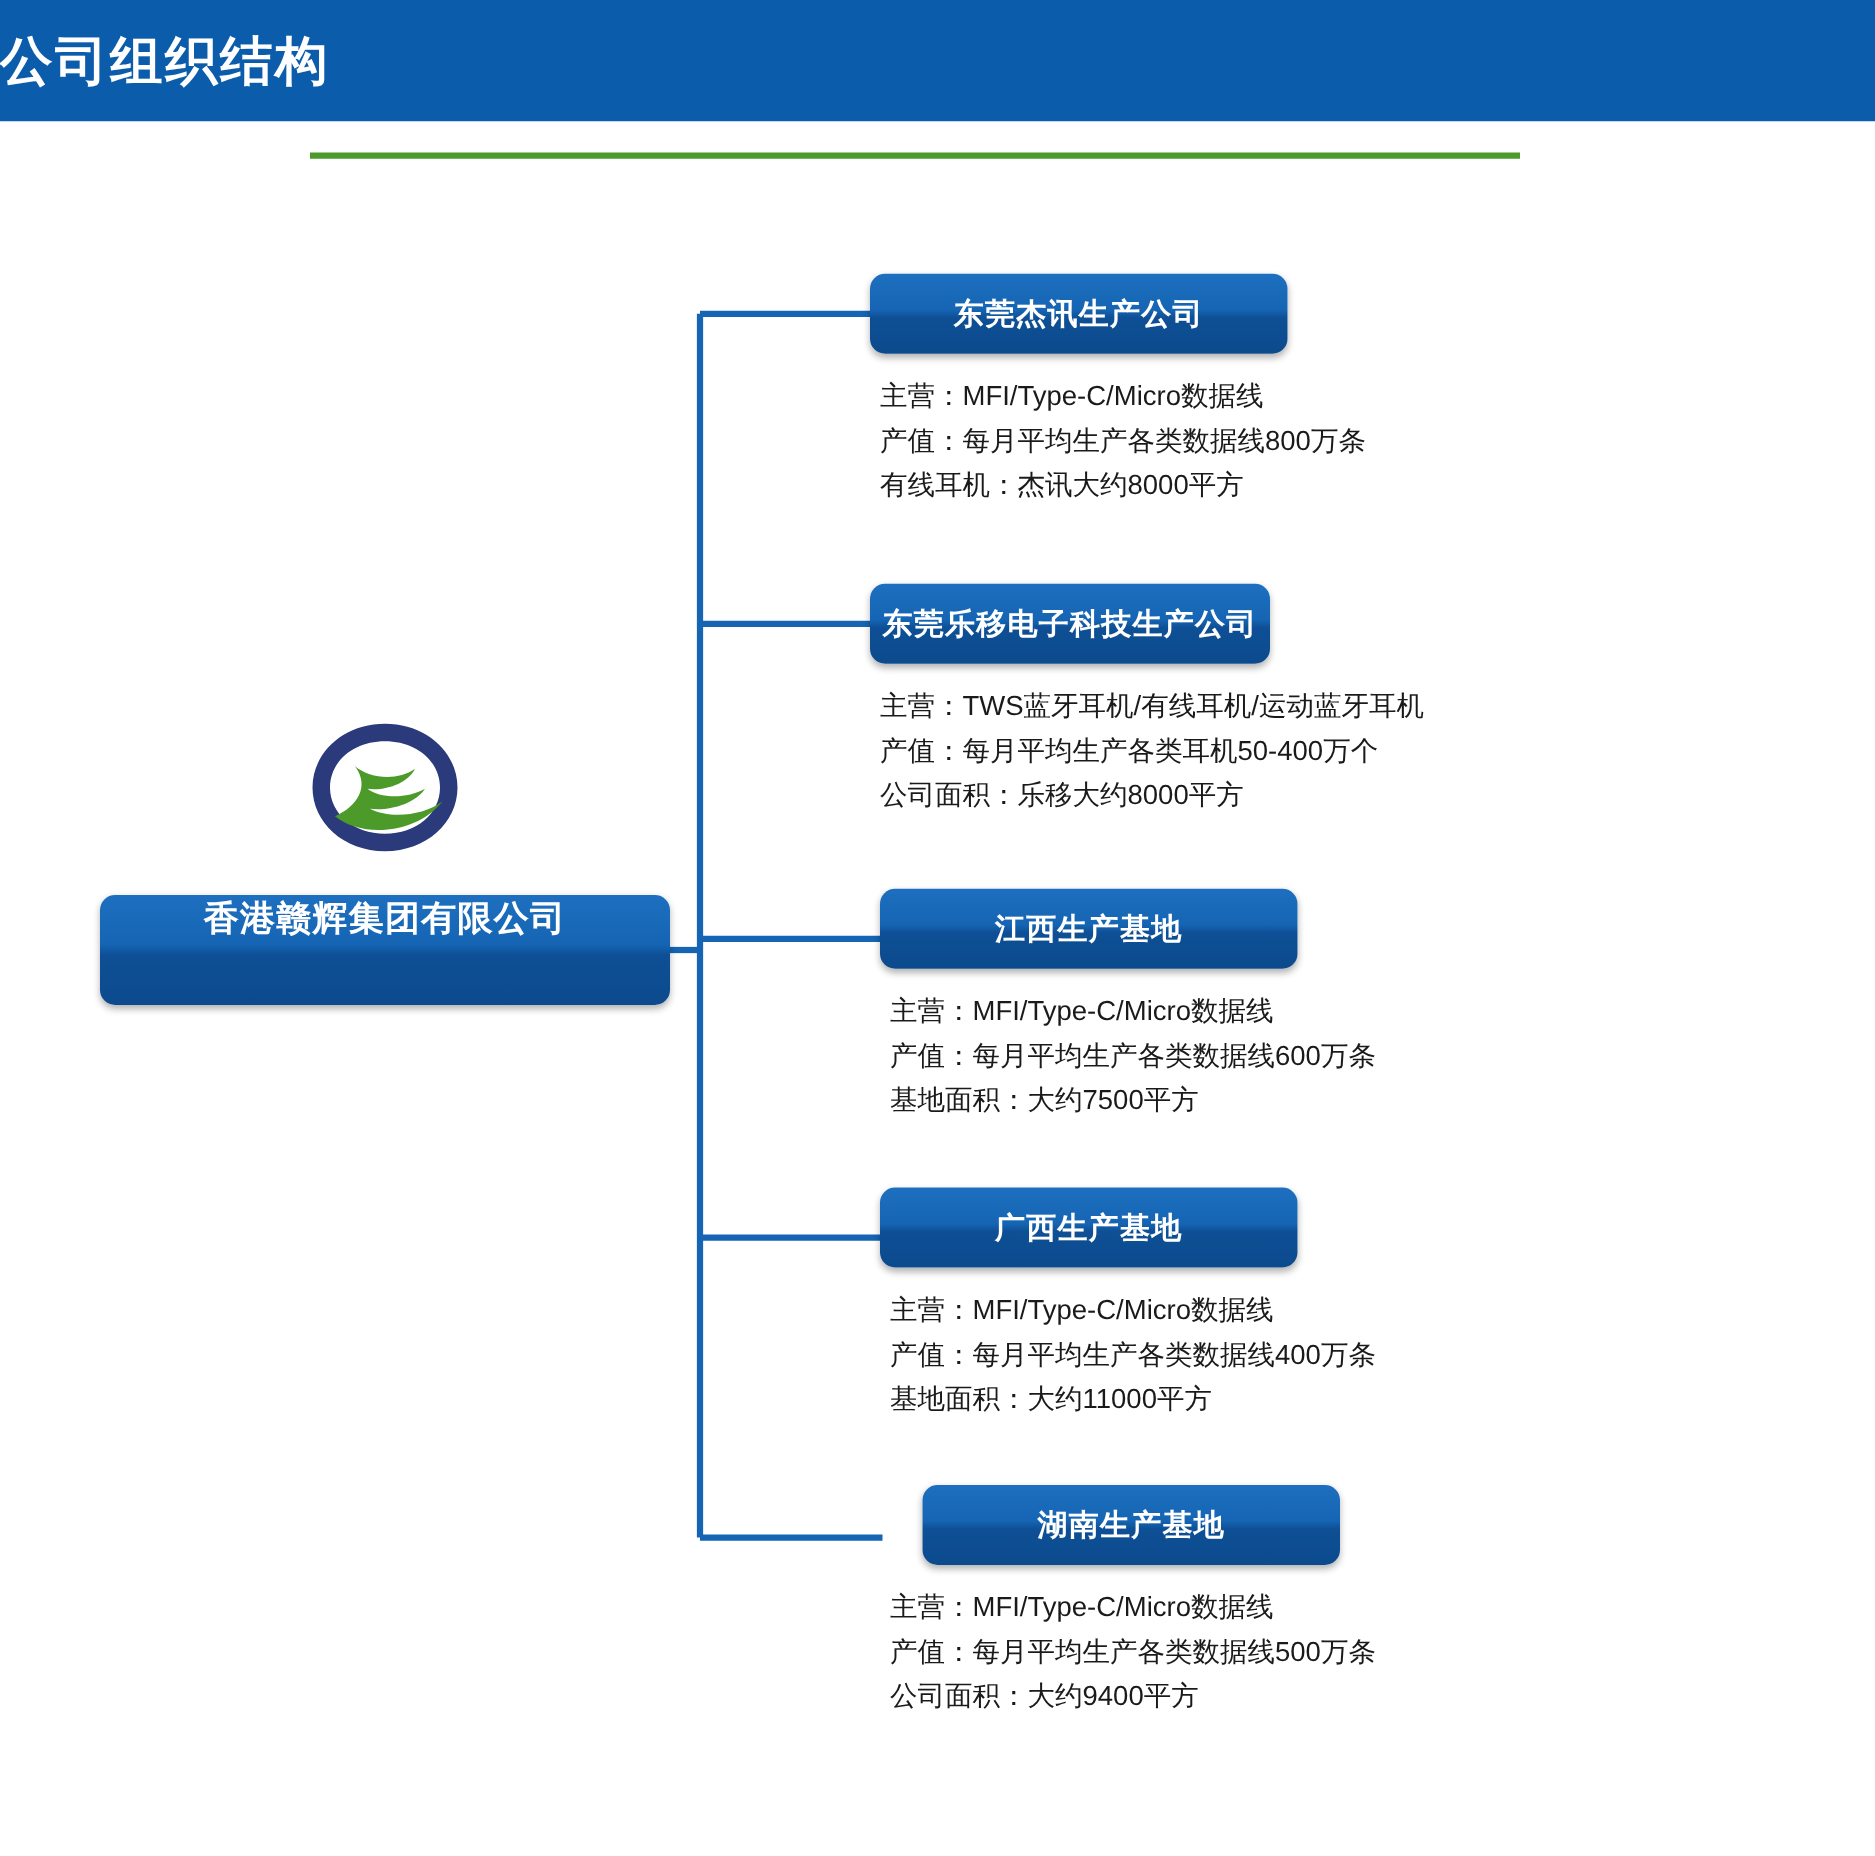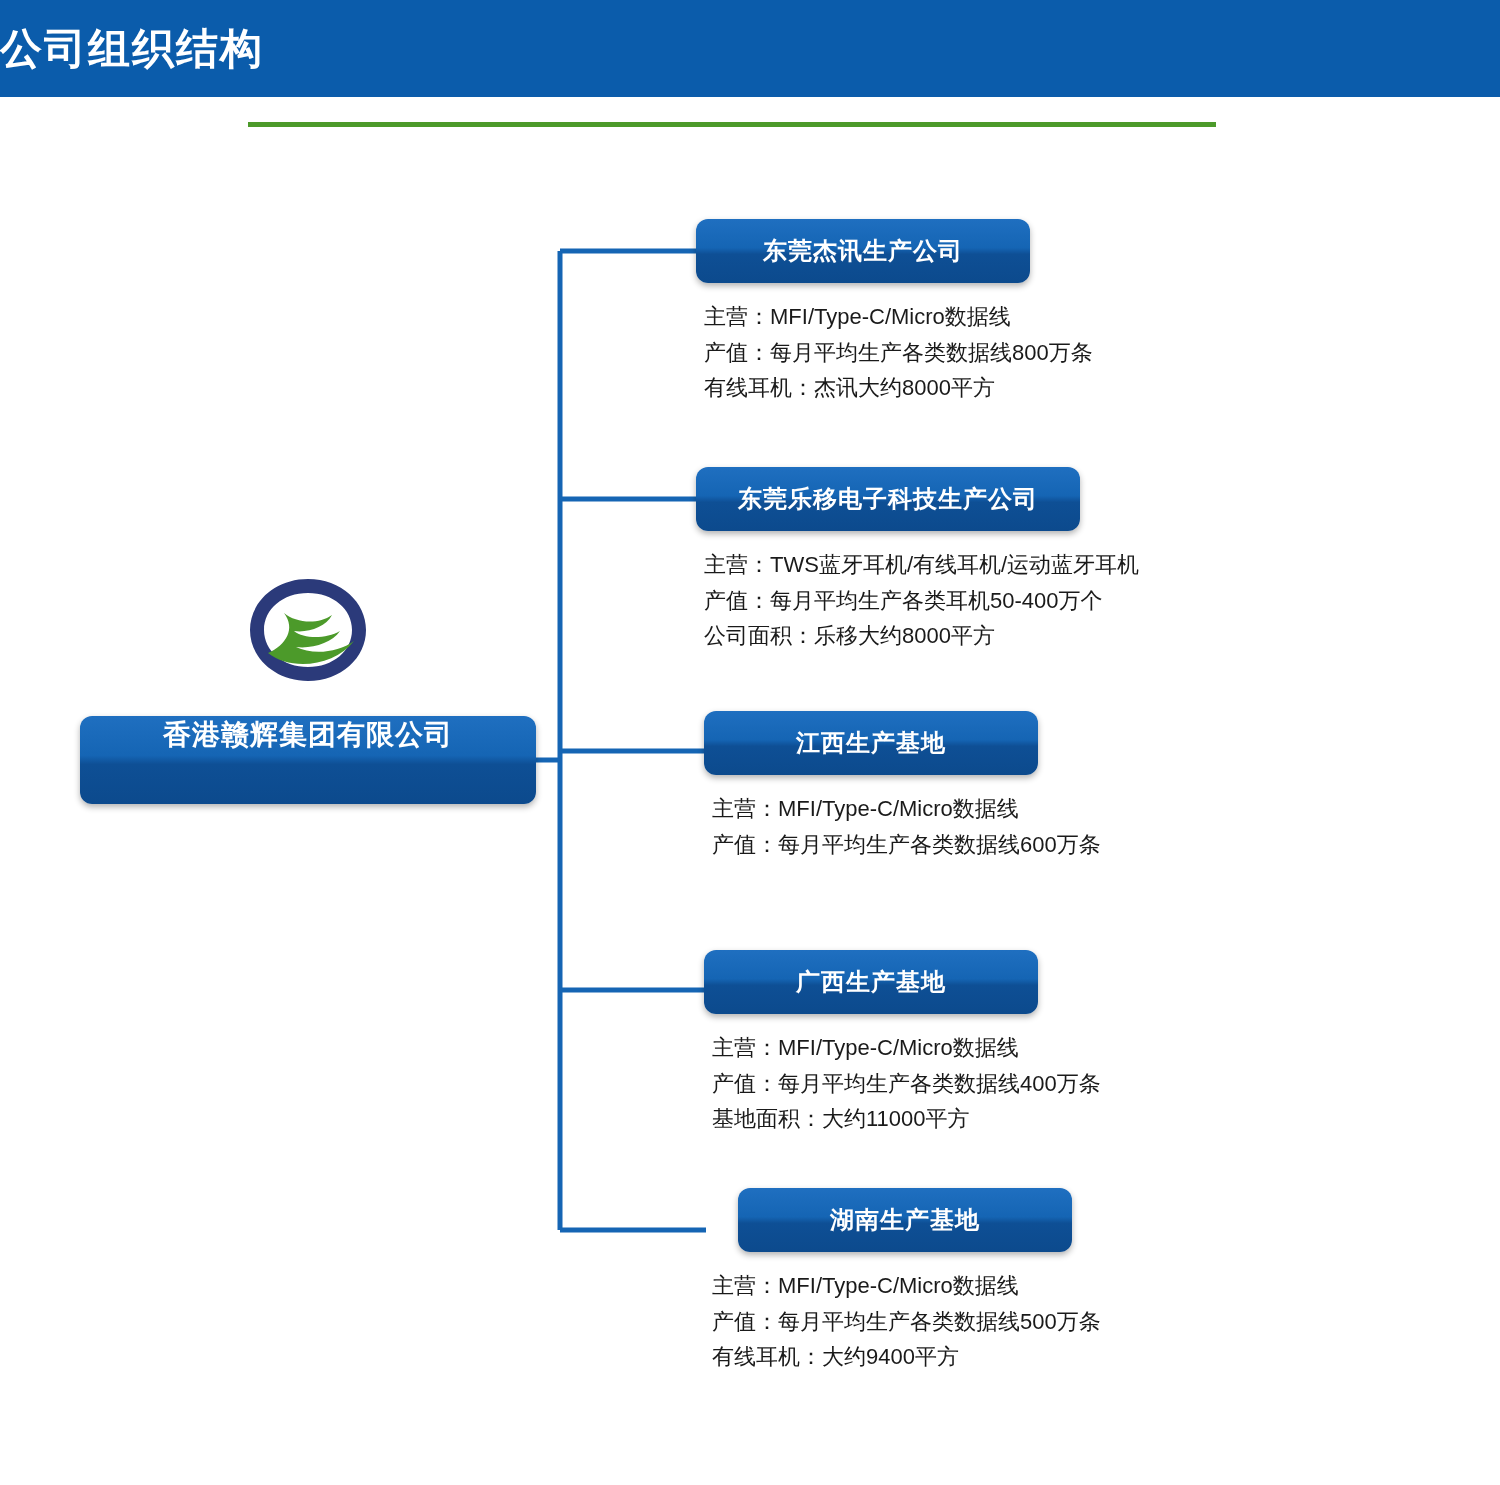--- a/index.html
+++ b/index.html
@@ -147,37 +147,38 @@
     <span>东莞杰讯生产公司</span>
   </div>
   <div class="branch-details">
     <div class="detail-line">主营：MFI/Type-C/Micro数据线</div>
     <div class="detail-line">产值：每月平均生产各类数据线800万条</div>
     <div class="detail-line">有线耳机：杰讯大约8000平方</div>
   </div>
 </div>
 
 <div class="branch" style="left:696px; top:467px; width:600px;">
-  <div class="branch-box" style="width:384px;">
+  <div class="branch-box" style="width:320px;">
     <span>东莞乐移电子科技生产公司</span>
   </div>
   <div class="branch-details">
     <div class="detail-line">主营：TWS蓝牙耳机/有线耳机/运动蓝牙耳机</div>
     <div class="detail-line">产值：每月平均生产各类耳机50-400万个</div>
     <div class="detail-line">公司面积：乐移大约8000平方</div>
   </div>
 </div>
 
 <div class="branch" style="left:704px; top:711px; width:560px;">
   <div class="branch-box" style="width:334px;">
     <span>江西生产基地</span>
   </div>
   <div class="branch-details">
     <div class="detail-line">主营：MFI/Type-C/Micro数据线</div>
     <div class="detail-line">产值：每月平均生产各类数据线600万条</div>
+    <div class="detail-line">基地面积：大约7500平方</div>
   </div>
 </div>
 
 <div class="branch" style="left:704px; top:950px; width:560px;">
   <div class="branch-box" style="width:334px;">
     <span>广西生产基地</span>
   </div>
   <div class="branch-details">
     <div class="detail-line">主营：MFI/Type-C/Micro数据线</div>
     <div class="detail-line">产值：每月平均生产各类数据线400万条</div>
@@ -185,15 +186,15 @@
   </div>
 </div>
 
 <div class="branch" style="left:704px; top:1188px; width:560px;">
   <div class="branch-box" style="width:334px;margin-left:34px;">
     <span>湖南生产基地</span>
   </div>
   <div class="branch-details">
     <div class="detail-line">主营：MFI/Type-C/Micro数据线</div>
     <div class="detail-line">产值：每月平均生产各类数据线500万条</div>
-    <div class="detail-line">有线耳机：大约9400平方</div>
+    <div class="detail-line">公司面积：大约9400平方</div>
   </div>
 </div>
 
 </body></html>

